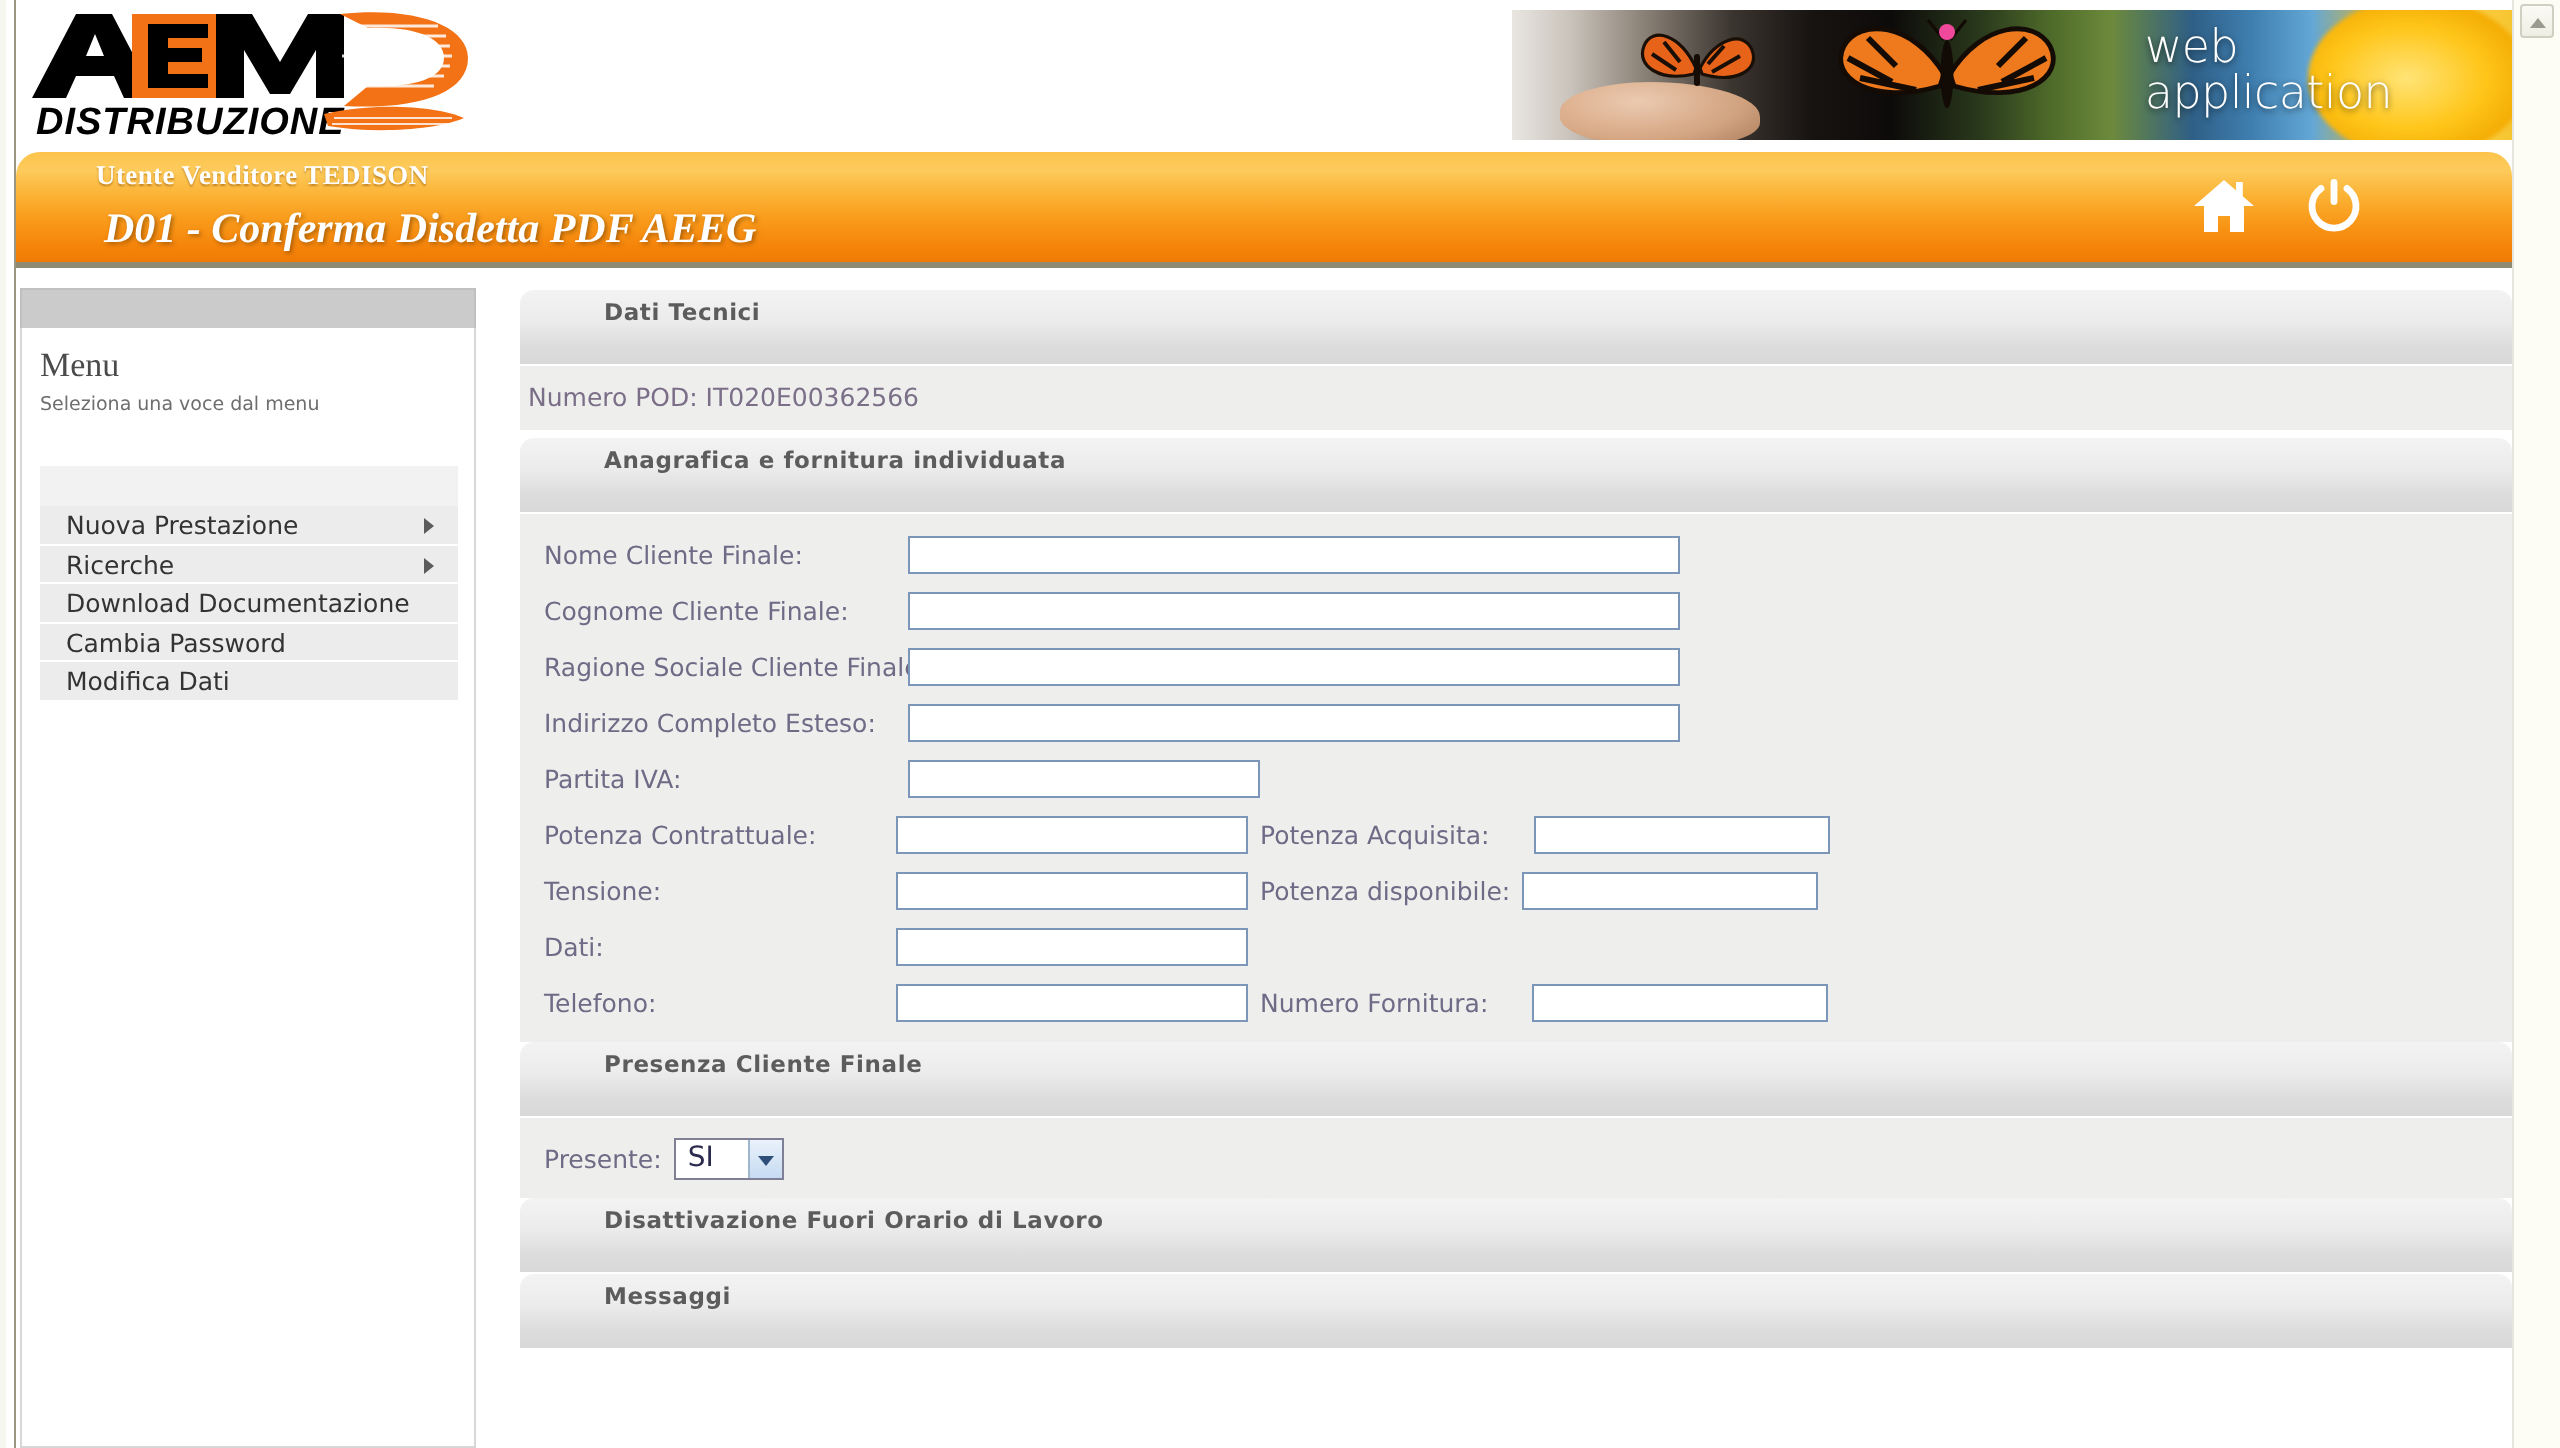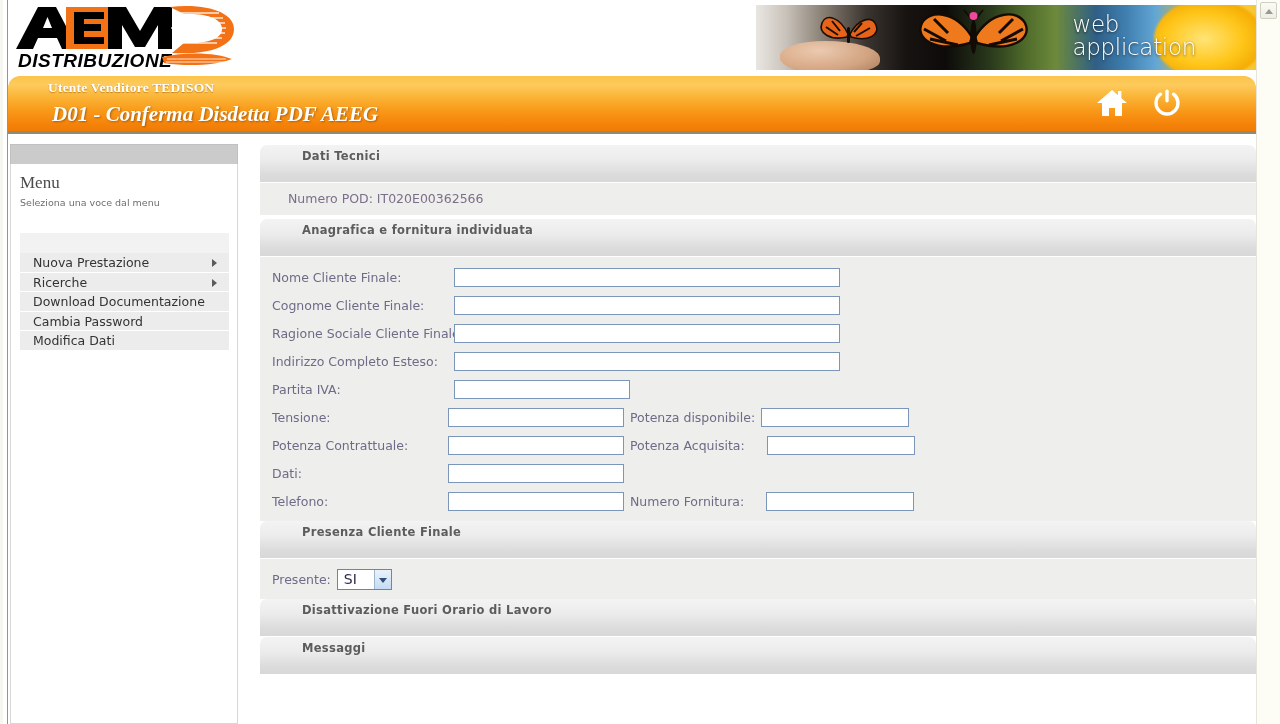--- a/index.html
+++ b/index.html
@@ -187,21 +187,21 @@
   }
   .section-body {
     background: #eeeeec;
     padding: 0;
   }
   .pod-row {
     height: 32px;
     background: #eeeeec;
     font-size: 12.5px;
     color: #7b6e88;
-    padding-left: 28px;
+    padding-left: 4px;
     line-height: 32px;
     font-family: "DejaVu Sans", sans-serif;
     border-radius: 0 0 7px 7px;
   }
   .form-rows { padding: 6px 0 6px 0; }
   .frow {
     display: flex; align-items: center;
     height: 28px;
     padding-left: 12px;
   }
@@ -443,31 +443,31 @@
           <span class="flabel lab-col">Indirizzo Completo Esteso:</span>
           <input class="finput w-long" type="text" value="" style="">
         </div>
 
         <div class="frow">
           <span class="flabel lab-col">Partita IVA:</span>
           <input class="finput w-short" type="text" style="width: 176px;" value="">
         </div>
 
         <div class="frow">
+          <span class="flabel lab-col">Potenza Contrattuale:</span>
+          <input class="finput w-mid" type="text" style="margin-left: 0px;" value="">
+          <span class="flabel2">Potenza Acquisita:</span>
+          <input class="finput w-mid" type="text" style="width: 148px; margin-left: 22px;" value="">
+        </div>
+
+        <div class="frow">
           <span class="flabel lab-col">Tensione:</span>
           <input class="finput w-mid" type="text" style="margin-left: 0px;" value="">
           <span class="flabel2">Potenza disponibile:</span>
           <input class="finput w-mid" type="text" style="width: 148px;" value="">
-        </div>
-
-        <div class="frow">
-          <span class="flabel lab-col">Potenza Contrattuale:</span>
-          <input class="finput w-mid" type="text" style="margin-left: 0px;" value="">
-          <span class="flabel2">Potenza Acquisita:</span>
-          <input class="finput w-mid" type="text" style="width: 148px; margin-left: 22px;" value="">
         </div>
 
         <div class="frow">
           <span class="flabel lab-col">Dati:</span>
           <input class="finput w-mid" type="text" style="margin-left: 0px;" value="">
         </div>
 
         <div class="frow">
           <span class="flabel lab-col">Telefono:</span>
           <input class="finput w-mid" type="text" style="margin-left: 0px;" value="">

